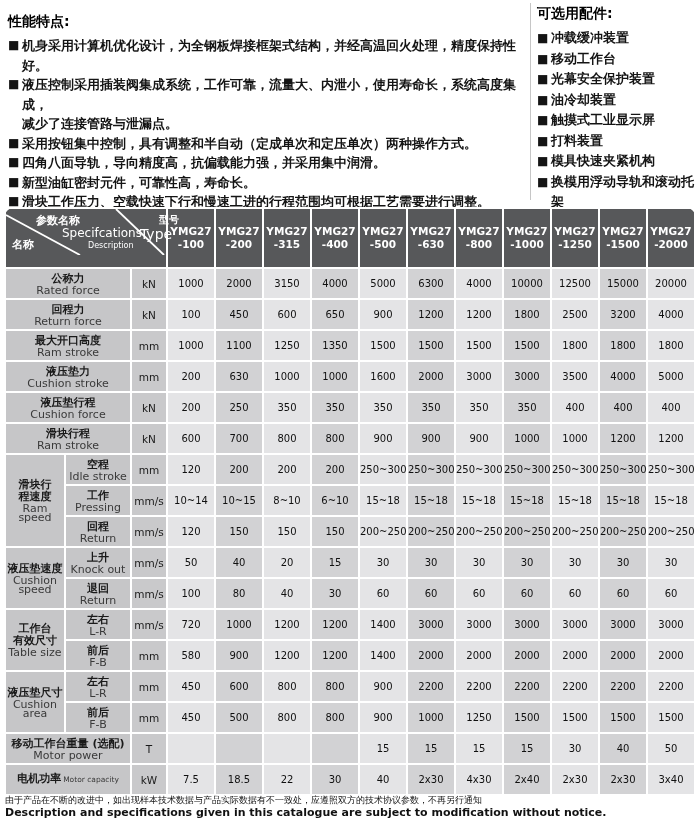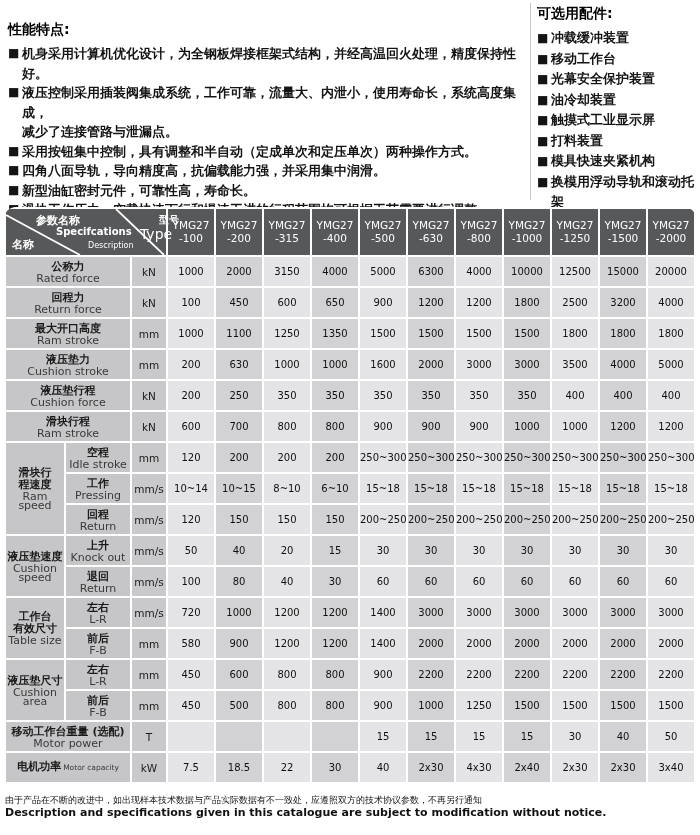--- a/index.html
+++ b/index.html
@@ -8,47 +8,47 @@
     --unit:#c9c9cb;
     --odd:#e4e4e6;
     --even:#d2d2d4;
     --ink:#141414;
   }
   *{box-sizing:border-box;}
   body{margin:0;font-family:"DejaVu Sans",sans-serif;background:#fff;}
   .page{position:relative;width:700px;height:835px;background:#ffffff;overflow:hidden;}
 
   
-  .features{position:absolute;left:8px;top:21px;width:522px;}
+  .features{position:absolute;left:8px;top:13px;width:522px;}
   .sec-title{font-size:14px;font-weight:bold;color:#000;margin-bottom:5px;}
   .f-item{position:relative;padding-left:14px;font-size:13px;line-height:19.5px;
           font-weight:bold;color:var(--ink);white-space:pre-line;}
   .f-item .bullet{position:absolute;left:0;top:0;font-size:12px;}
 
   .col-divider{position:absolute;left:530px;top:3px;width:1px;height:197px;background:#c6c6c6;}
 
   
   .accessories{position:absolute;left:537px;top:5px;width:160px;}
   .a-item{position:relative;padding-left:14px;font-size:13px;line-height:20.5px;
           font-weight:bold;color:var(--ink);}
   .a-item .bullet{position:absolute;left:0;top:0;font-size:12px;}
 
   
   .table-wrap{position:absolute;left:4px;top:207px;width:692px;border-radius:12px 12px 6px 6px;overflow:hidden;}
   table{border-collapse:separate;border-spacing:2px;width:692px;table-layout:fixed;background:#fff;}
   th,td{padding:0;margin:0;}
-  th.corner{background:var(--hdr);height:46px;position:relative;}
+  th.corner{background:var(--hdr);height:58px;position:relative;}
   th.corner span{position:absolute;color:#fff;white-space:nowrap;}
   .c-param{left:30px;top:4px;font-size:11px;font-weight:bold;}
-  .c-param-en{left:50px;top:17px;font-size:10px;color:#eaeaea;font-weight:bold;}
+  .c-param-en{left:56px;top:17px;font-size:12px;color:#eaeaea;font-weight:normal;}
   .c-name{left:6px;top:28px;font-size:11px;font-weight:bold;}
   .c-name-en{left:34px;top:32px;font-size:8px;color:#eaeaea;font-weight:normal;padding-left:48px;}
   .c-type{left:126px;top:4px;font-size:10px;font-weight:bold;padding-left:27px;}
   .c-type-en{left:134px;top:17px;font-size:14px;color:#eaeaea;font-weight:normal;}
-  th.model{background:var(--hdr);color:#fff;font-size:10.5px;font-weight:normal;
+  th.model{background:var(--hdr);color:#fff;font-size:10.5px;font-weight:bold;
            line-height:13px;text-align:center;vertical-align:middle;}
   td{height:29px;vertical-align:middle;text-align:center;}
   td.lbl{background:var(--lbl);}
   td .zh{font-size:11px;font-weight:bold;color:#1a1a1a;line-height:12px;white-space:pre-line;}
   td .en{font-size:11px;color:#3a3a3a;line-height:9px;margin-top:1px;}
   td .en-inline{font-size:7.5px;color:#3a3a3a;font-weight:normal;margin-left:2px;}
   td.unit{background:var(--unit);font-size:10.5px;color:#1a1a1a;}
   td.val{font-size:10px;color:#101010;}
   td.c-odd{background:var(--odd);}
   td.c-even{background:var(--even);}

